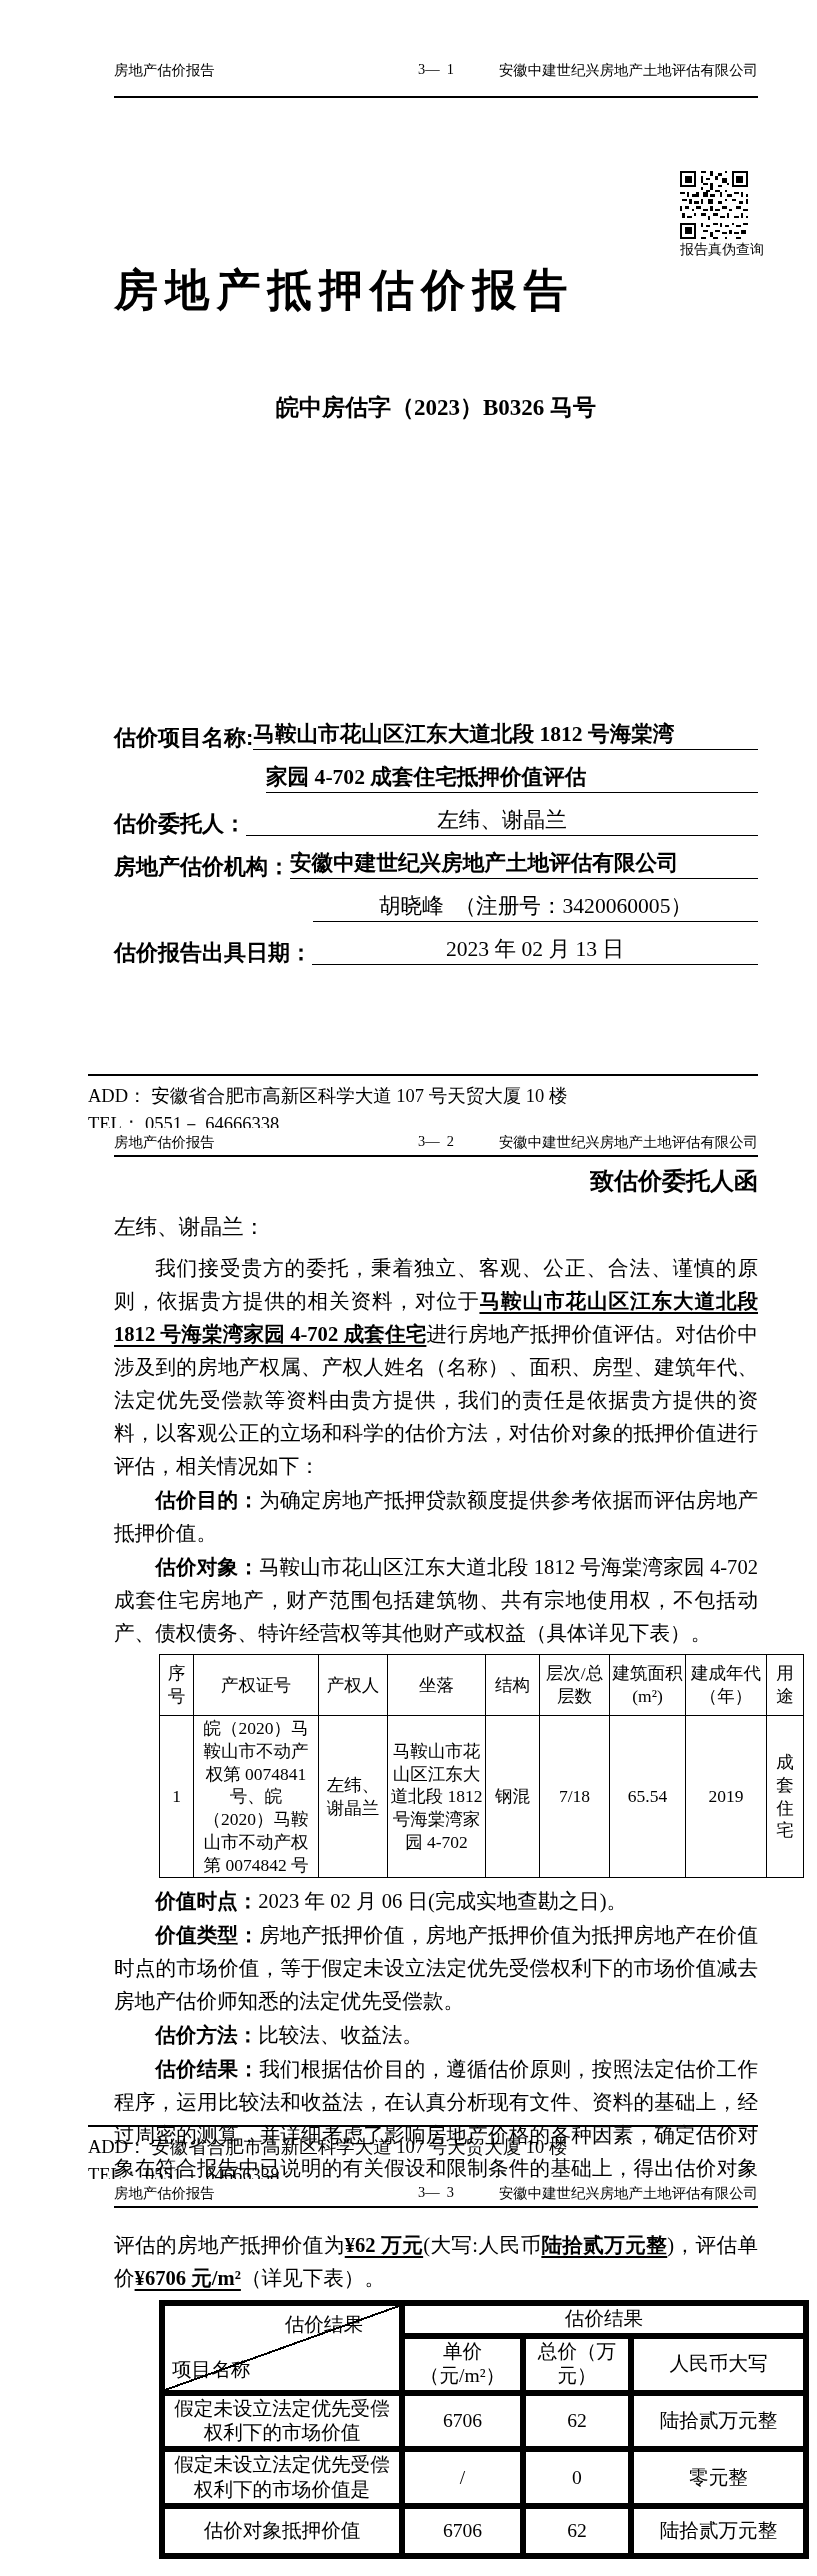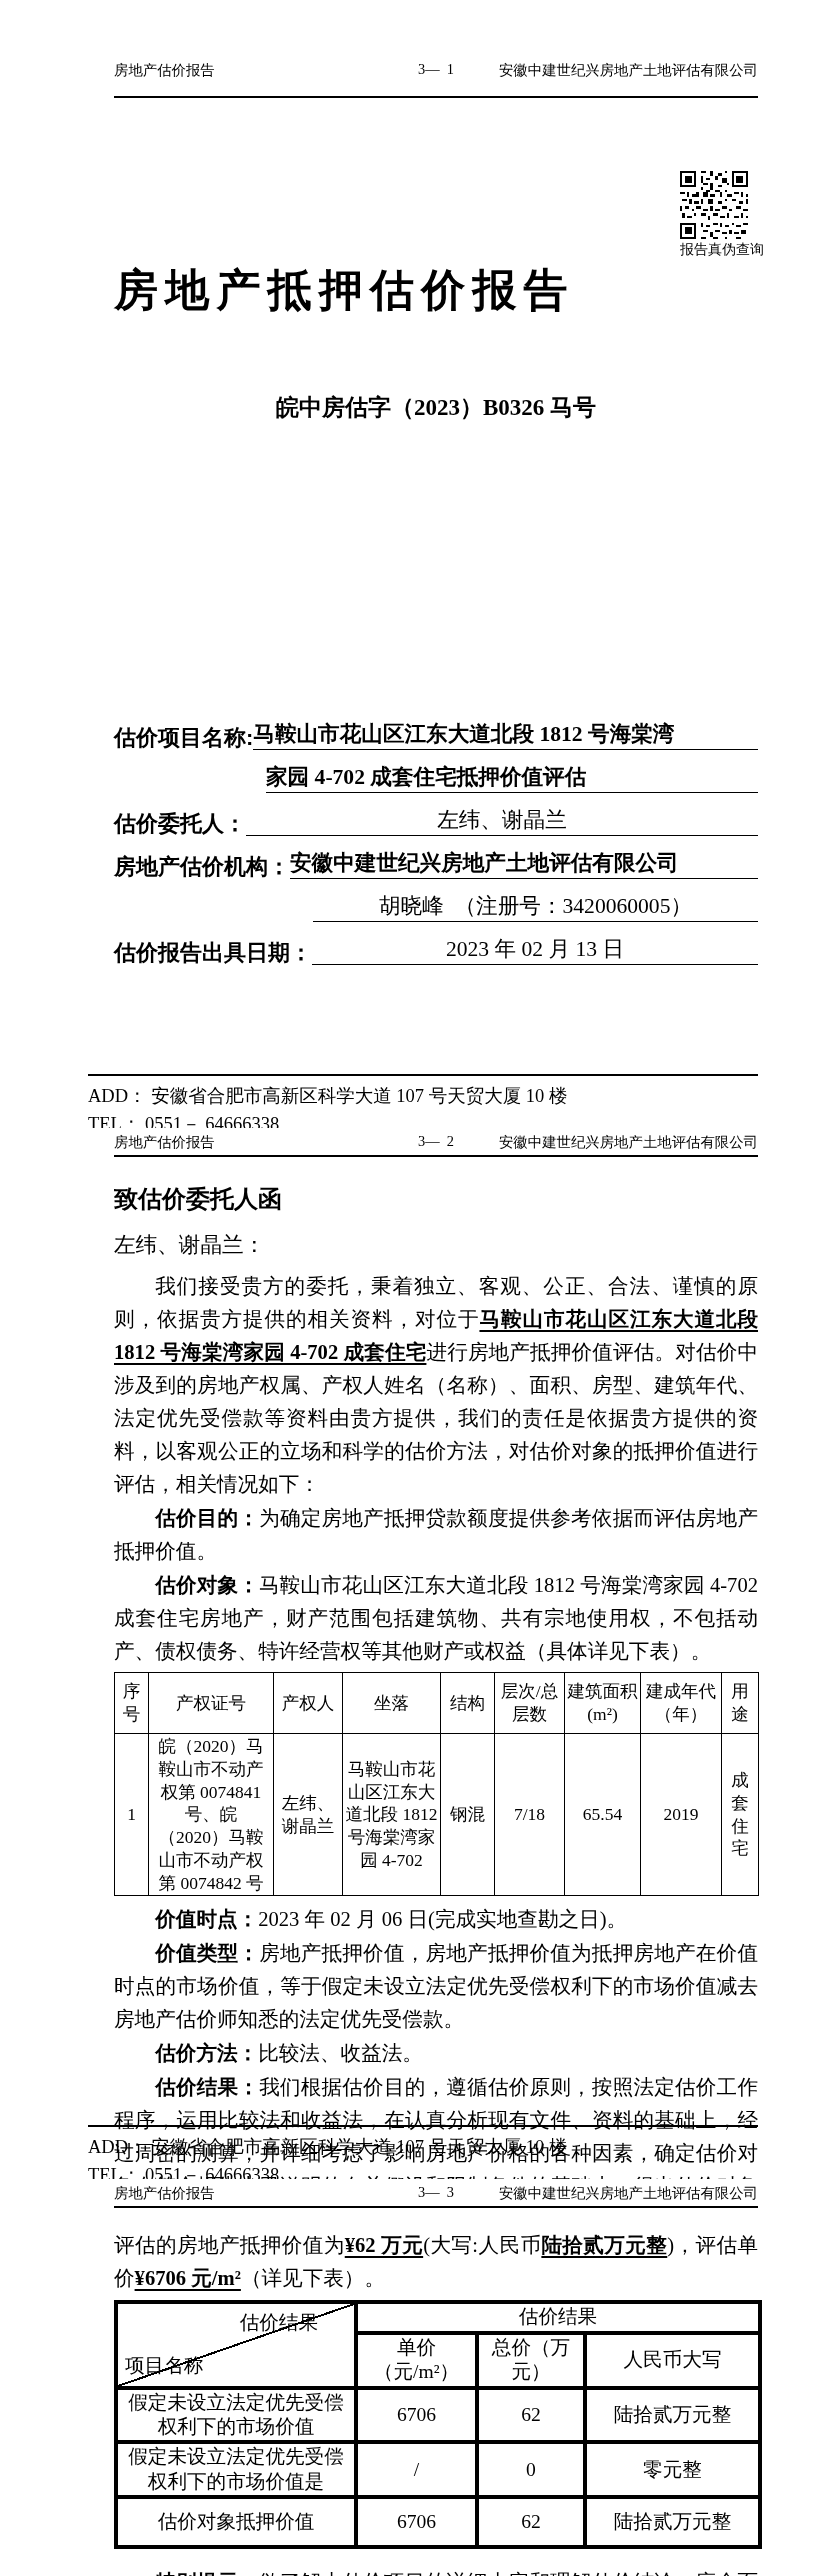--- a/index.html
+++ b/index.html
@@ -27,35 +27,35 @@
   .fld{display:flex;align-items:flex-end;height:43px;font-size:21.6px;}
   .lbl{font-family:"Liberation Sans","DejaVu Sans",sans-serif;font-weight:bold;white-space:pre;font-size:22px;line-height:1.15;}
   .spacer{width:152px;}
   .val{flex:1;border-bottom:1.5px solid #000;text-align:center;white-space:pre;line-height:1.25;padding-bottom:1.5px;}
   .val.left{text-align:left;}
   .val.bold{font-weight:bold;}
 
   
   .hd2{margin-top:5.2px;}
   .rule.thin{margin-top:3.1px;}
-  .letter-title{margin-top:26px;text-align:left;font-size:24px;font-weight:bold;font-family:"Liberation Sans","DejaVu Sans",sans-serif;}
+  .letter-title{margin-top:8px;text-align:right;font-size:24px;font-weight:bold;font-family:"Liberation Sans","DejaVu Sans",sans-serif;}
   .greeting{margin-top:14.4px;font-size:21.6px;}
   .para{font-size:20.6px;line-height:33px;text-align:justify;text-indent:2em;margin:0;}
   .para.noindent{text-indent:0;margin-top:20.6px;}
   .blbl{font-weight:bold;font-family:"Liberation Sans","DejaVu Sans",sans-serif;}
   .bu{font-weight:bold;text-decoration:underline;text-decoration-thickness:1.5px;text-underline-offset:4.1px;}
 
-  table{border-collapse:collapse;table-layout:fixed;}
+  table{border-collapse:collapse;table-layout:fixed;margin-left:45px;}
   .t1{width:644px;margin-top:4.1px;font-size:17.5px;}
   .t1 th,.t1 td{border:1px solid #000;text-align:center;vertical-align:middle;padding:1px 2.1px;line-height:1.3;font-weight:normal;}
   .t1 .hrow{height:61px;}
   .t1 .drow{height:111px;}
 
   .t2{width:644px;margin-top:5.2px;font-size:19.6px;}
-  .t2 td{border:4px solid #000000;text-align:center;vertical-align:middle;line-height:1.25;padding:1px 3.1px;}
+  .t2 td{border:6px solid #000000;text-align:center;vertical-align:middle;line-height:1.25;padding:1px 3.1px;}
   .t2 .grow{height:30px;}
   .t2 .shrow{height:33px;}
   .t2 .vrow{height:50px;}
   .corner{position:relative;padding:0;}
   .diag{position:absolute;top:0;left:0;right:0;bottom:0;
         background:linear-gradient(to bottom right,transparent calc(50% - 1px),#000 calc(50% - 1px) calc(50% + 1px),transparent calc(50% + 1px));}
   .ct{position:absolute;top:7.2px;right:36px;}
   .cb{position:absolute;bottom:7.2px;left:7px;}
 
   .notice{margin-top:15.5px;}

